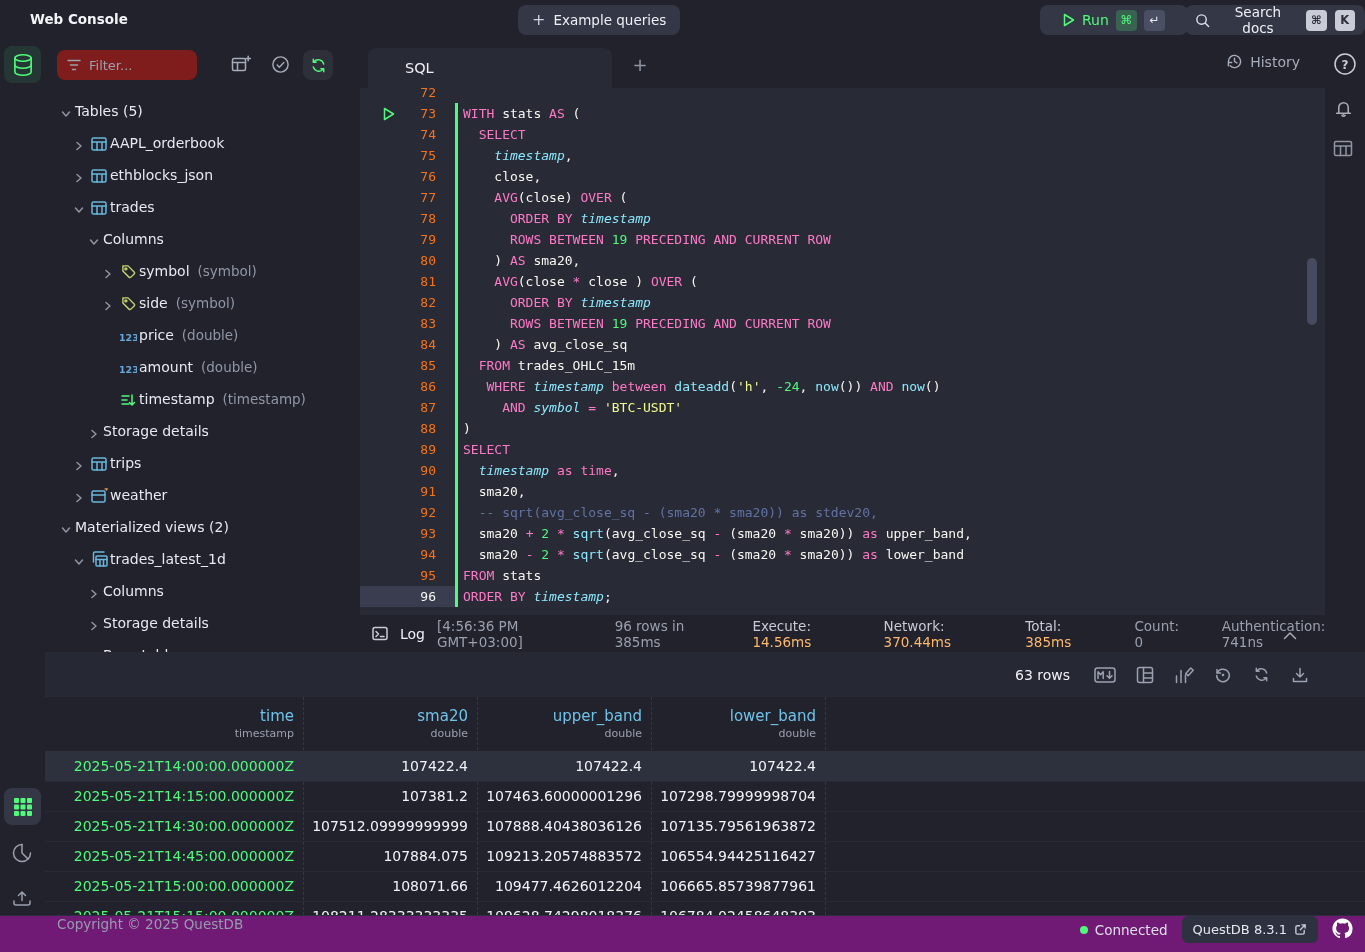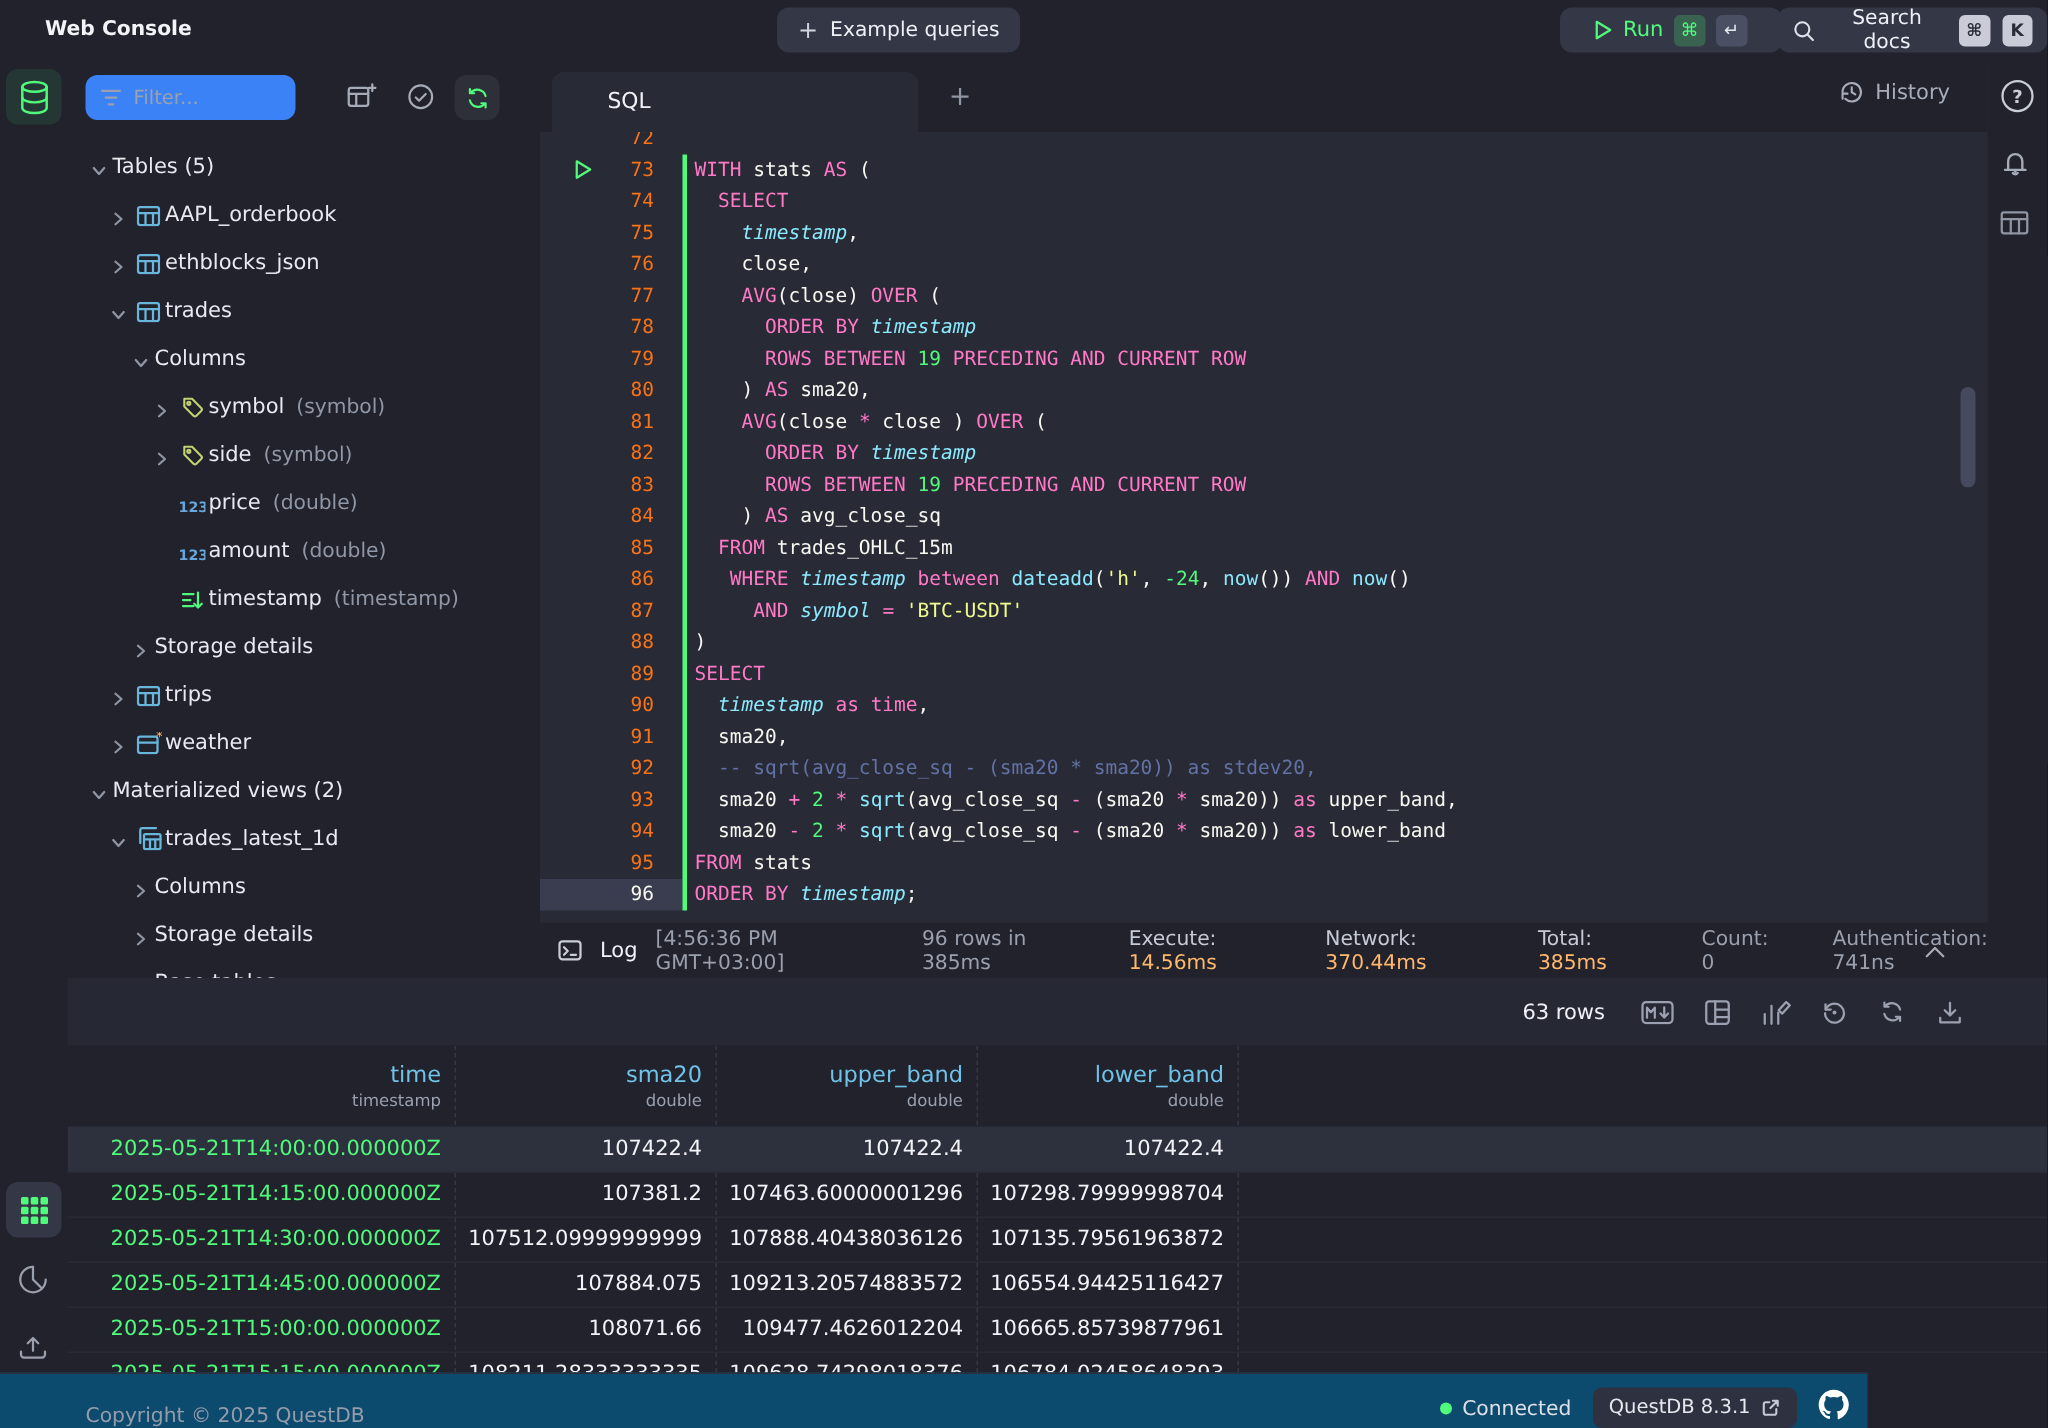--- a/index.html
+++ b/index.html
@@ -31,21 +31,21 @@
   .left-rail{position:absolute;left:0;top:40px;width:45px;height:875px;background:#21222c}
   .rail-box{position:absolute;left:4px;width:37px;height:37px;border-radius:8px;display:flex;align-items:center;justify-content:center}
   .db-box{top:6px;background:rgba(80,250,123,.10);color:#50fa7b}
   .grid-box{top:748px;background:#343846;color:#50fa7b}
   .rail-plain{position:absolute;left:11px;color:#9aa0ae}
   .pie-pos{top:802px}.upload-pos{top:848px}
 
   
   .sidebar{position:absolute;left:45px;top:40px;width:315px;height:618px;background:#21222c}
   .filter-wrap{position:absolute;left:12px;top:10px;width:140px;height:30px}
-  .filter-input{width:100%;height:100%;box-sizing:border-box;background:#3b82f6;border:none;border-radius:8px;
+  .filter-input{width:100%;height:100%;box-sizing:border-box;background:#7f1d1d;border:none;border-radius:8px;
        color:#e8eaf0;font-size:13px;padding:0 8px 0 32px;outline:none;font-family:inherit}
   .filter-input::placeholder{color:#9aa0ae}
   .filter-ic{position:absolute;left:10px;top:9px;color:#9aa0ae}
   .sb-icon{position:absolute;top:15px;color:#a6abb8}
   .sb-add{left:186px}.sb-check{left:226px}
   .refresh-box{position:absolute;left:258px;top:10px;width:30px;height:30px;border-radius:8px;background:#2d3039;
        display:flex;align-items:center;justify-content:center;color:#50fa7b}
   .tree{position:absolute;left:0;top:47px;right:0;bottom:0;overflow:hidden}
   .tree-row{height:32px;display:flex;align-items:flex-end;font-size:14px;color:#e8eaf0}
   .chev{width:18px;display:inline-flex;align-items:center;color:#8f95a3;flex:none}
@@ -102,22 +102,22 @@
   .hname{font-size:15px;color:#6fc3e9;margin-top:10px}
   .htype{font-size:11px;color:#9aa0af;margin-top:2px}
   .vline{position:absolute;top:0;bottom:0;width:0;border-left:1px dashed #3f4355;opacity:.65}
   .grow{position:absolute;left:0;width:100%;height:30px;border-bottom:1px solid #282a35}
   .grow.selected{background:#2d313e}
   .gcell{position:absolute;top:0;height:30px;line-height:30px;text-align:right;font-size:14px;color:#f2f3f7;
        box-sizing:border-box;padding-right:6px;overflow:hidden}
   .gcell.ts{color:#50fa7b}
 
   
-  .footer{position:absolute;left:0;top:915px;width:1245px;height:37px;border-top:1px solid #2c2f3d;
-       display:flex;align-items:flex-end;background:#0c4a6e;box-sizing:border-box}
+  .footer{position:absolute;left:0;top:915px;width:1365px;height:37px;border-top:1px solid #2c2f3d;
+       display:flex;align-items:flex-start;background:#701a75;box-sizing:border-box}
   .copyright{margin-left:57px;color:#959cab;font-size:13.5px}
   .footer-right{margin-left:auto;display:flex;align-items:center;gap:14px;margin-right:12px}
   .status{display:flex;align-items:center;gap:7px;color:#dde0e8;font-size:13.5px}
   .dot{width:8px;height:8px;border-radius:50%;background:#50fa7b}
   .version-box{background:#2d3140;border-radius:6px;height:27px;display:flex;align-items:center;gap:7px;
        padding:0 11px;font-size:13px;color:#e6e8ee}
   .ext-ic{color:#c6cad6}
   .gh{color:#ffffff}
 </style>
 </head>

